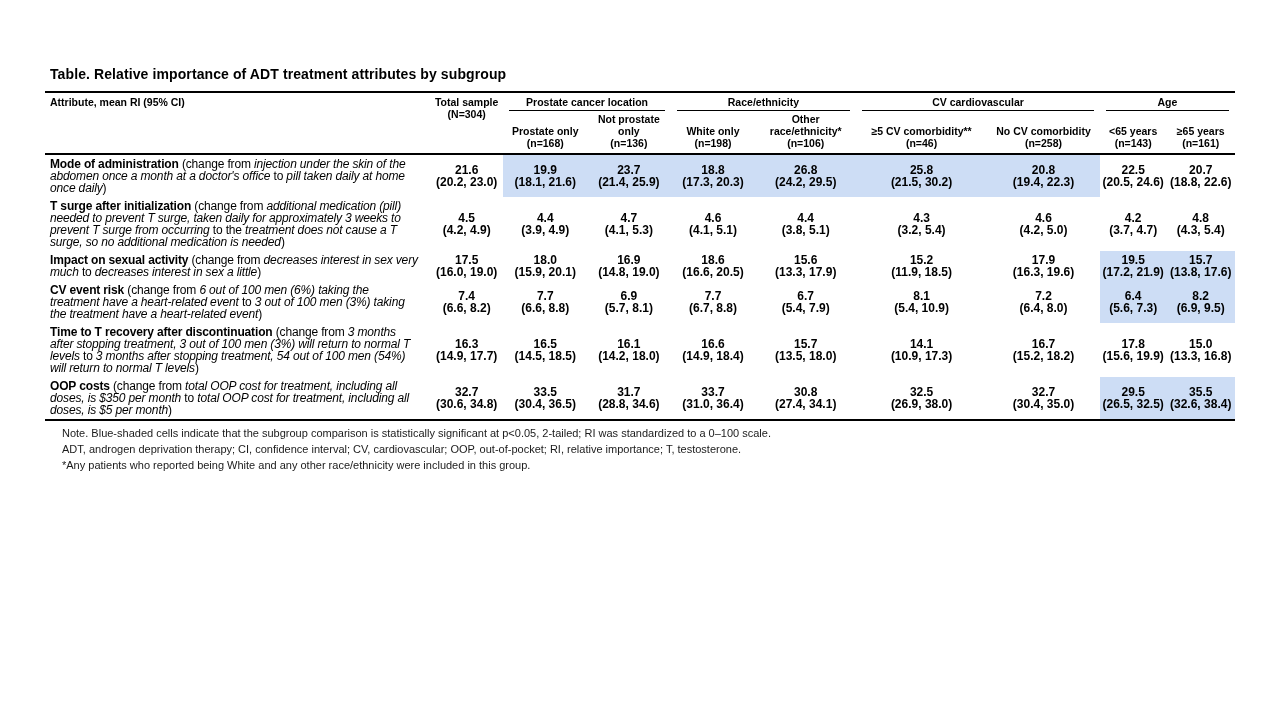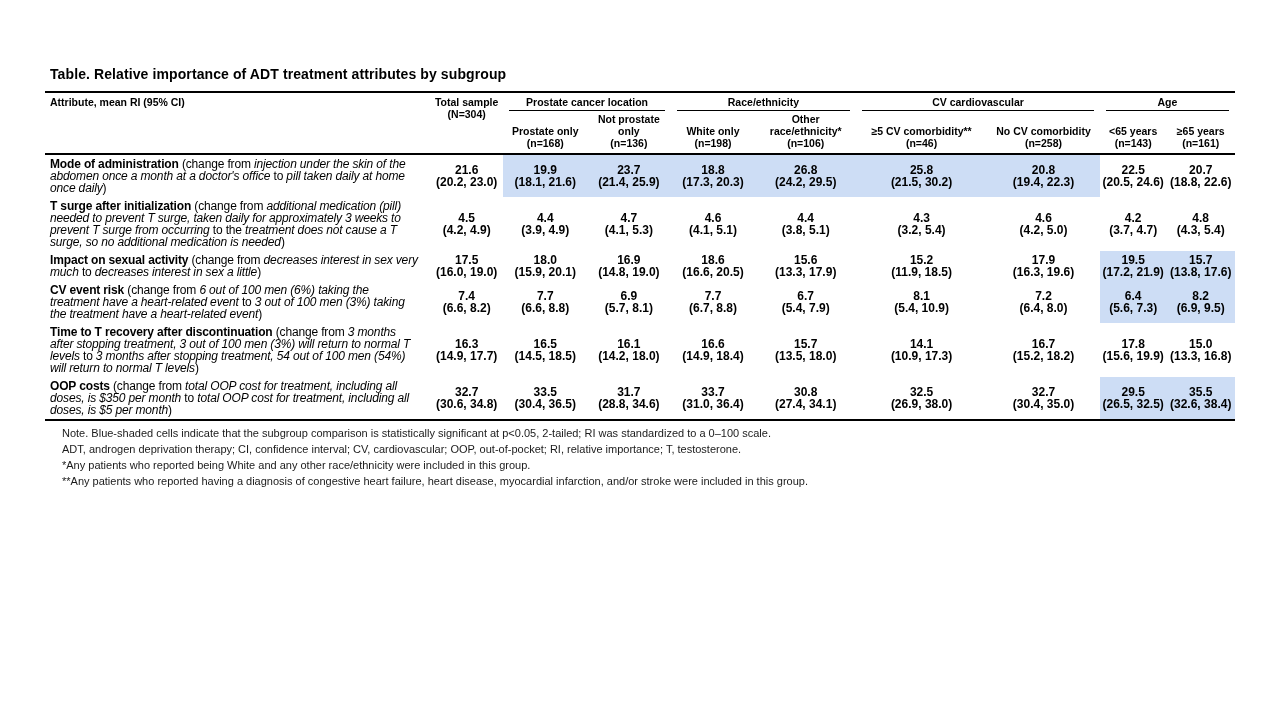--- a/index.html
+++ b/index.html
@@ -181,16 +181,15 @@
           <td class="val-cell shaded">29.5<br>(26.5, 32.5)</td>
           <td class="val-cell shaded">35.5<br>(32.6, 38.4)</td>
         </tr>
       </tbody>
   </table>
 
   <div class="footnotes">
     <p>Note. Blue-shaded cells indicate that the subgroup comparison is statistically significant at p&lt;0.05, 2-tailed; RI was standardized to a 0–100 scale.</p>
     <p>ADT, androgen deprivation therapy; CI, confidence interval; CV, cardiovascular; OOP, out-of-pocket; RI, relative importance; T, testosterone.</p>
     <p>*Any patients who reported being White and any other race/ethnicity were included in this group.</p>
-    <p>**Any patients who reported having a diagnosis of congestive heart failure, heart disease, myocardial infarction, and/or stroke were included in this group.</p>
   </div>
 
 </div>
 
 </body></html>

